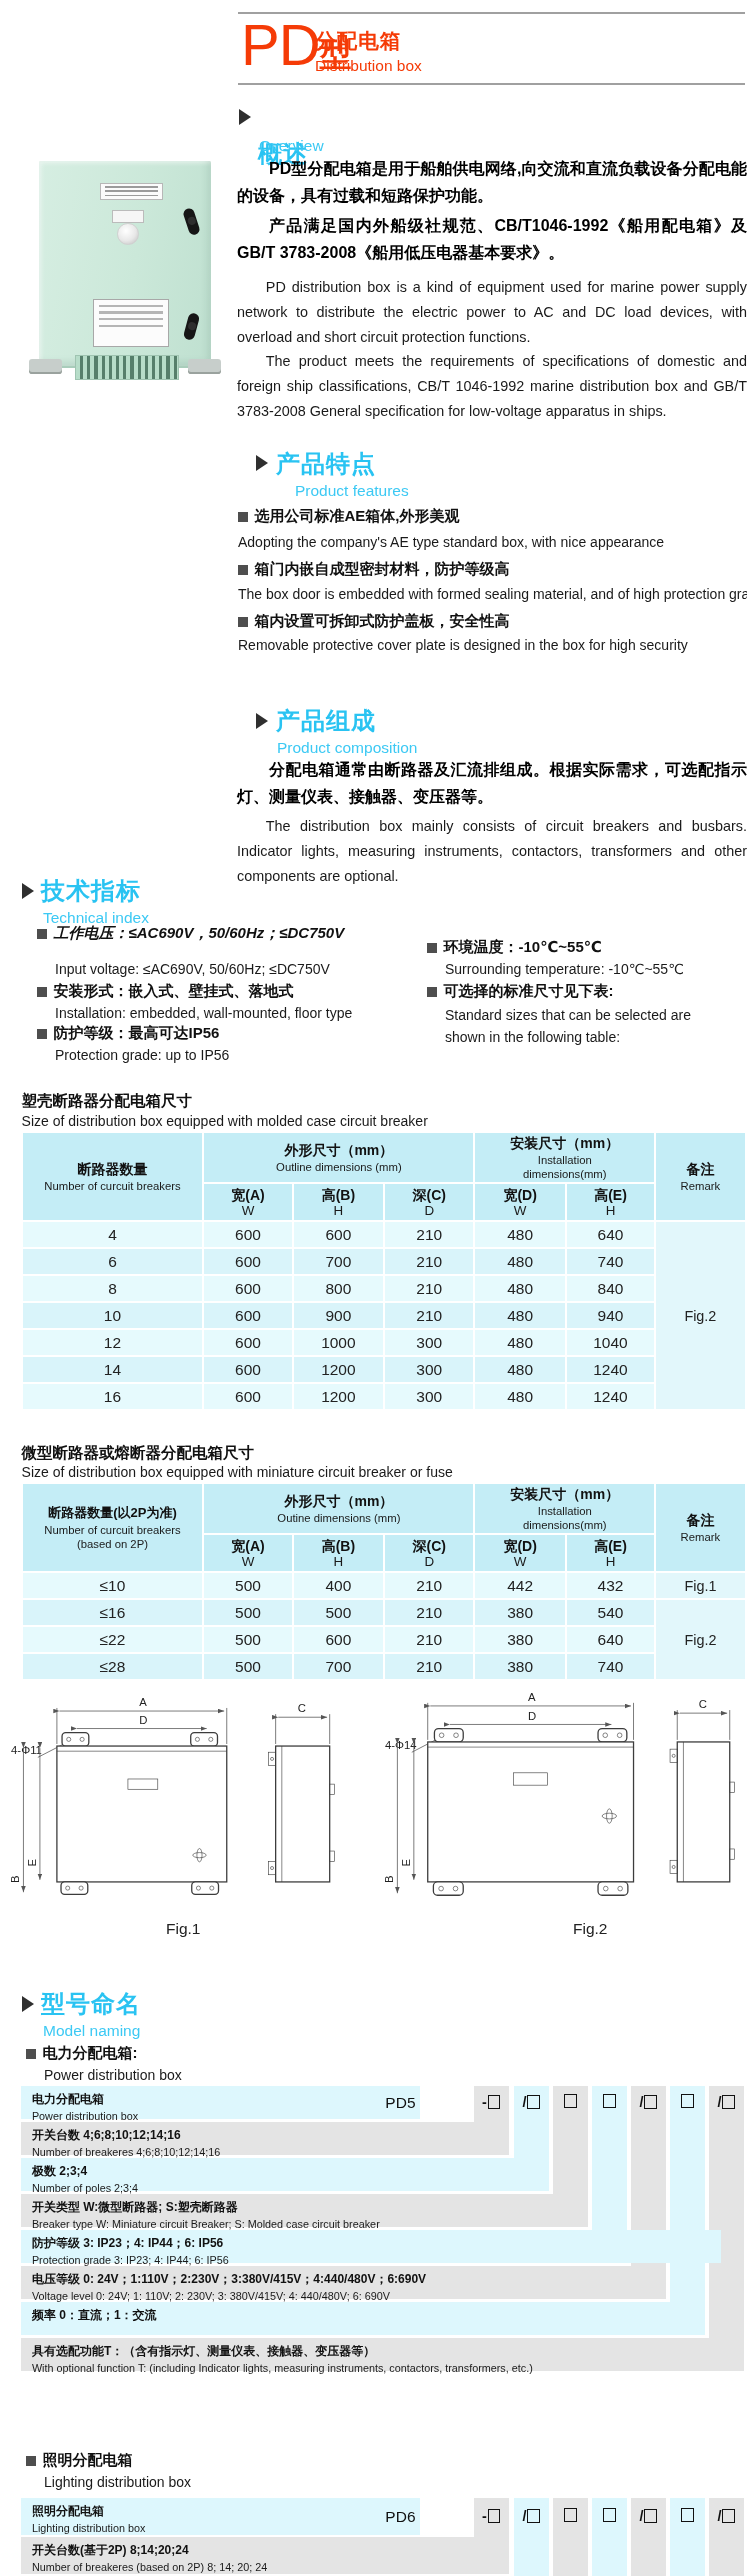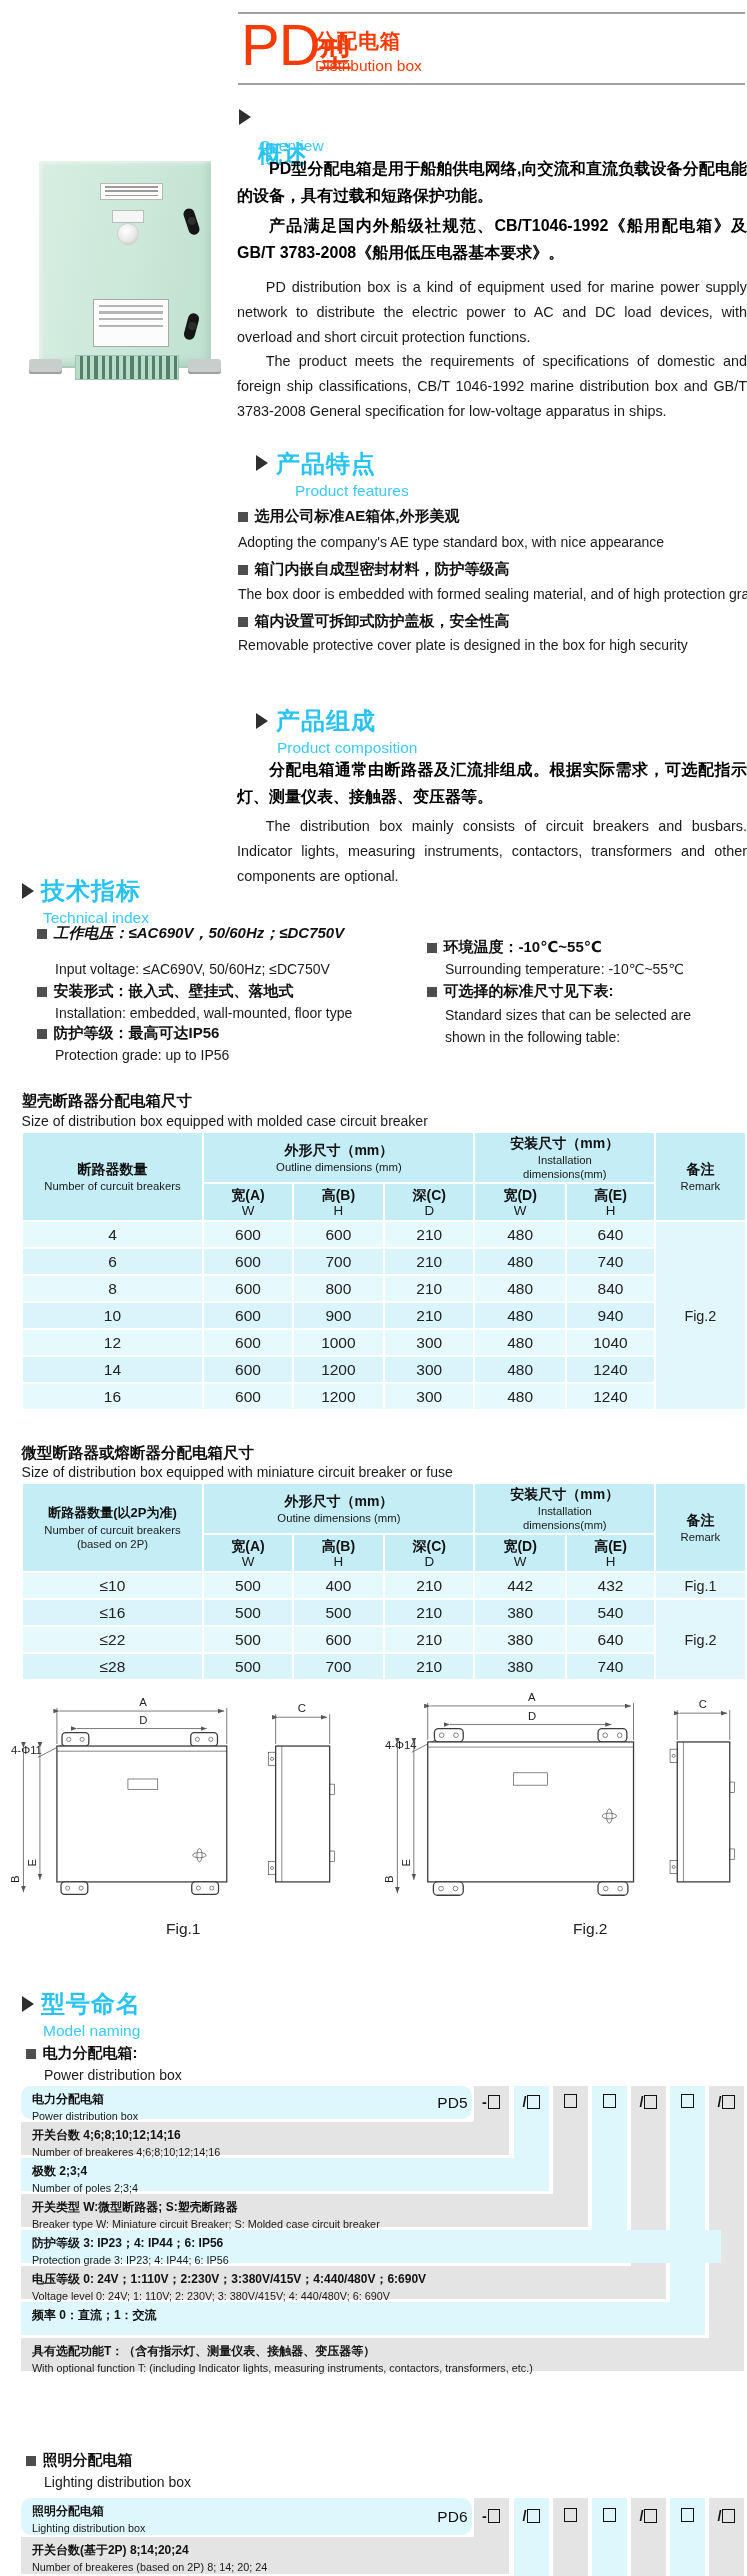--- a/index.html
+++ b/index.html
@@ -52,21 +52,21 @@
   svg .thin{stroke:#3c3c3c;stroke-width:1.2;fill:none;}
   svg text{font-family:"Liberation Sans","DejaVu Sans",sans-serif;font-size:22px;fill:#222;}
 
   
   .stair{position:absolute;left:20.6px;width:726px;}
   .srow{position:absolute;left:0;}
   .scol{position:absolute;top:0;width:35px;}
   .cyanband{background:#ddf7fd;}
   .grayband{background:#e4e4e4;}
   .srow{height:var(--h);}
-  .r0{top:0;width:451px;border-radius:10px;}
+  .r0{top:0;width:399px;}
   .r1{top:calc(var(--s)*1);width:488px;}
   .r2{top:calc(var(--s)*2);width:528px;}
   .r3{top:calc(var(--s)*3);width:567px;}
   .r4{top:calc(var(--s)*4);width:700px;}
   .r5{top:calc(var(--s)*5);width:645px;}
   .r6{top:calc(var(--s)*6);width:684px;}
   .r7{top:calc(var(--s)*7);width:723px;}
   .c0{left:453px;height:calc(var(--s)*1 + var(--h));}
   .c1{left:493px;height:calc(var(--s)*2 + var(--h));}
   .c2{left:532px;height:calc(var(--s)*3 + var(--h));}

